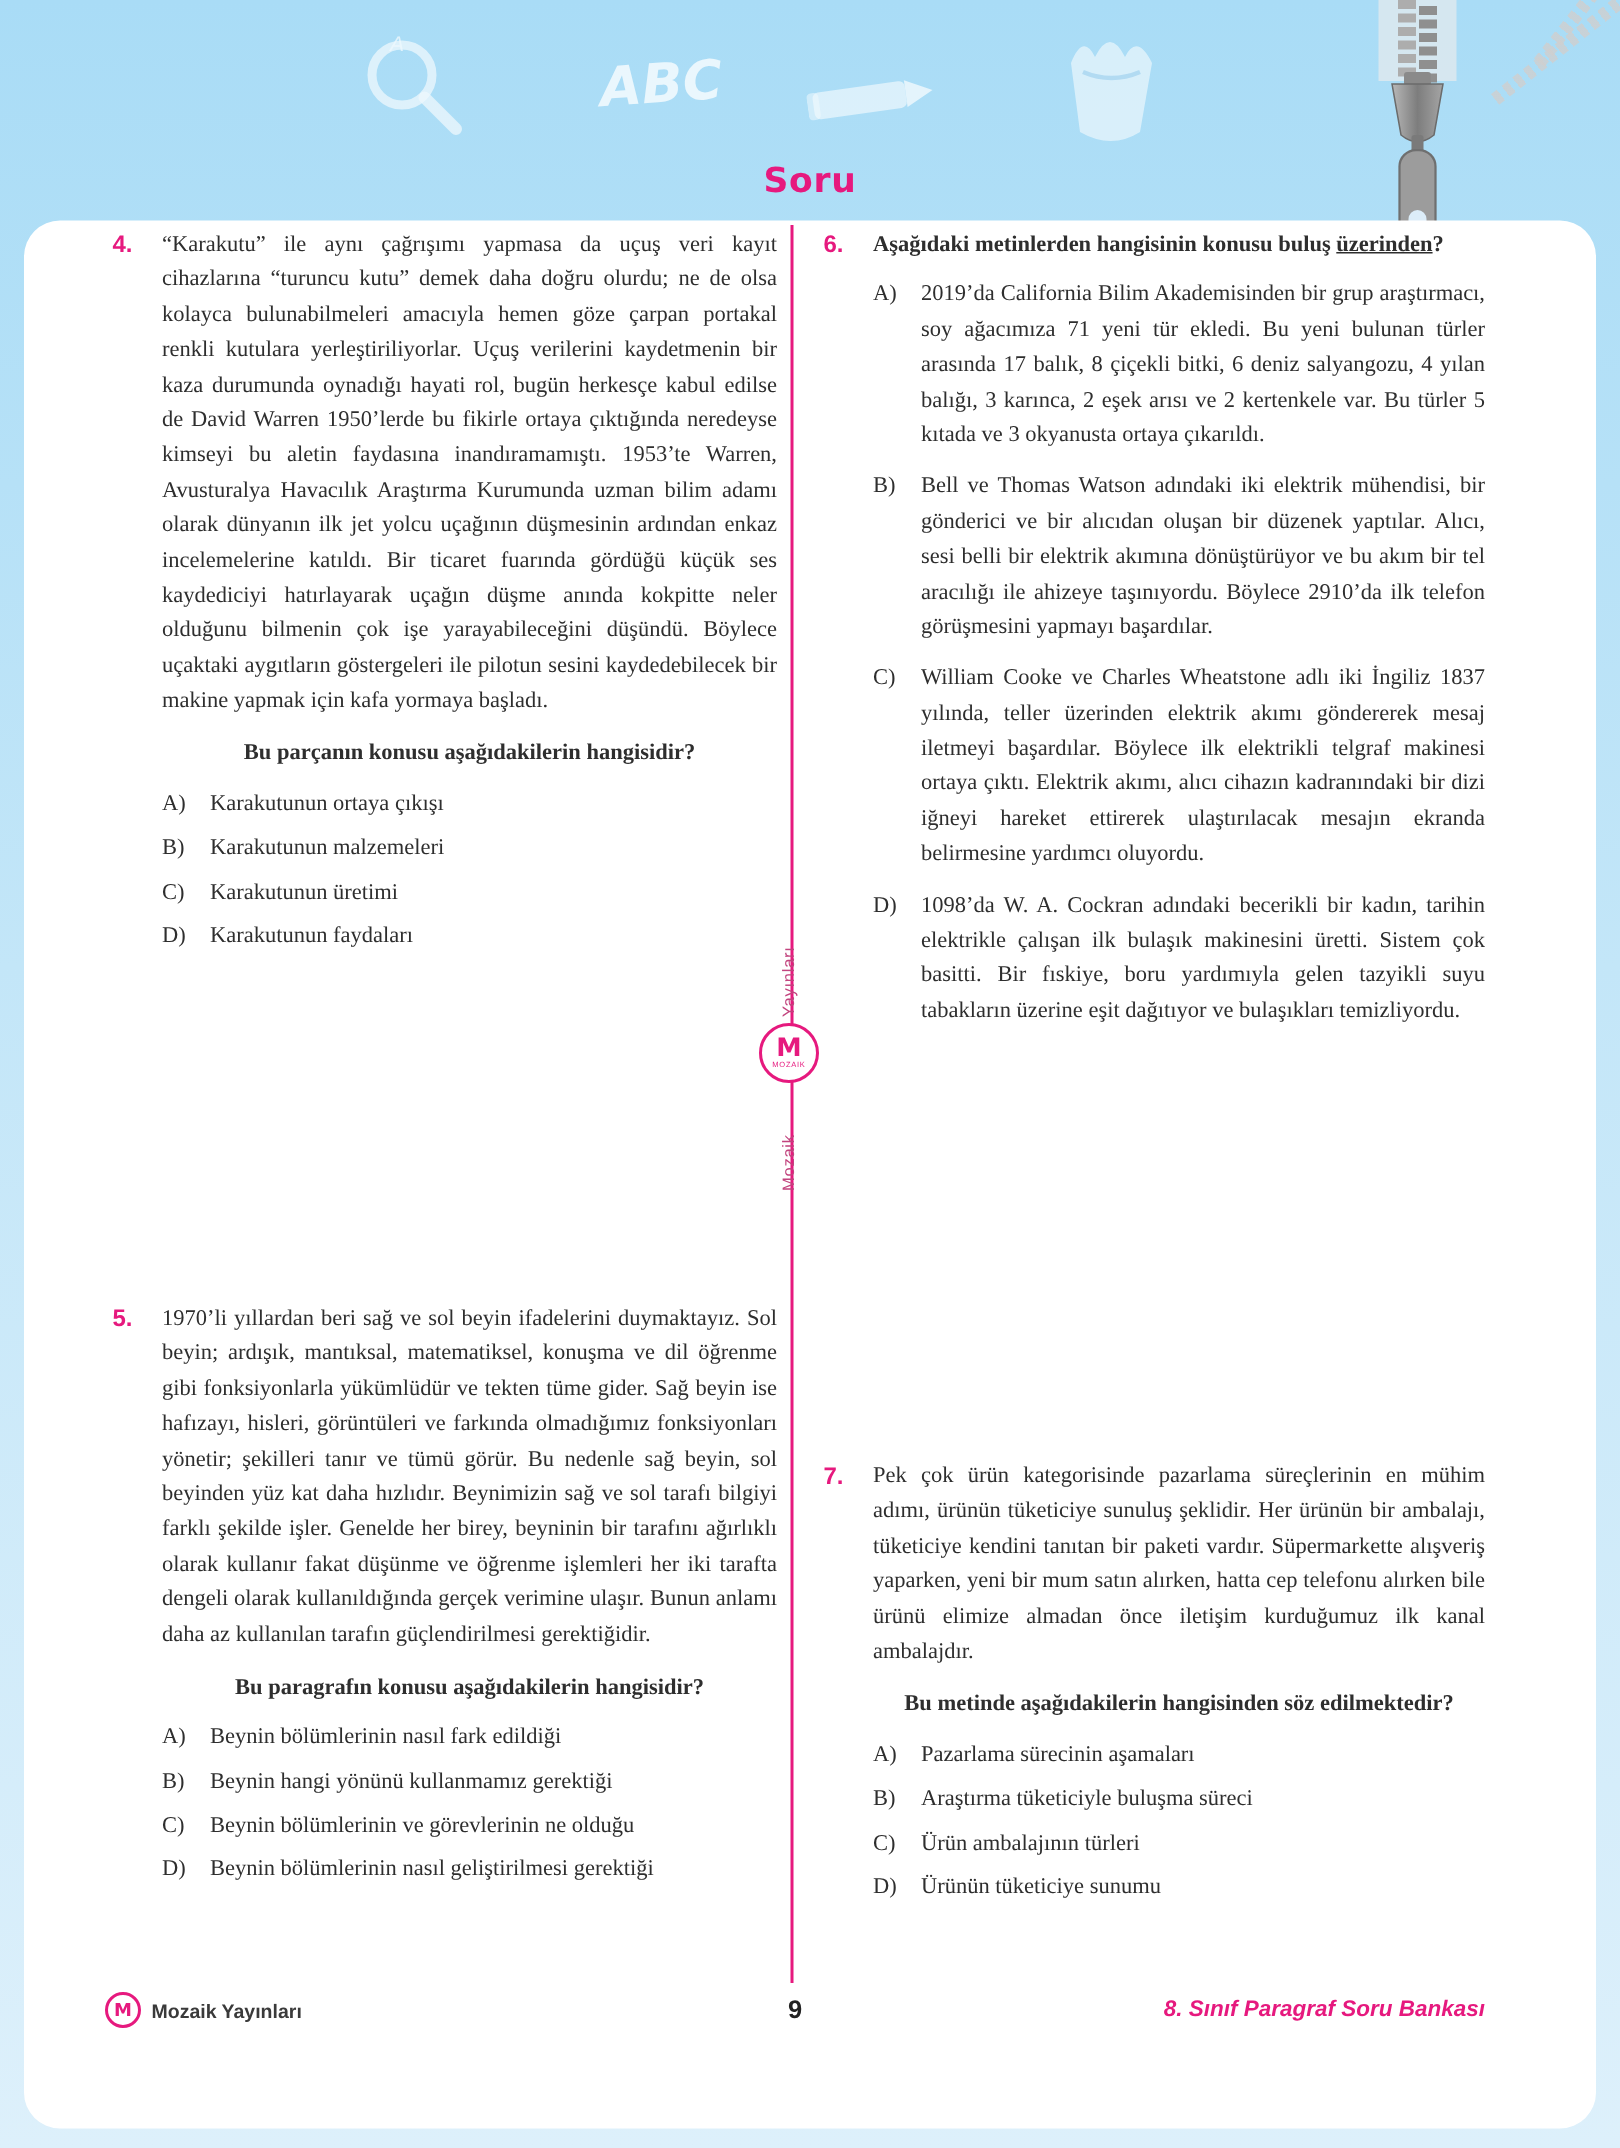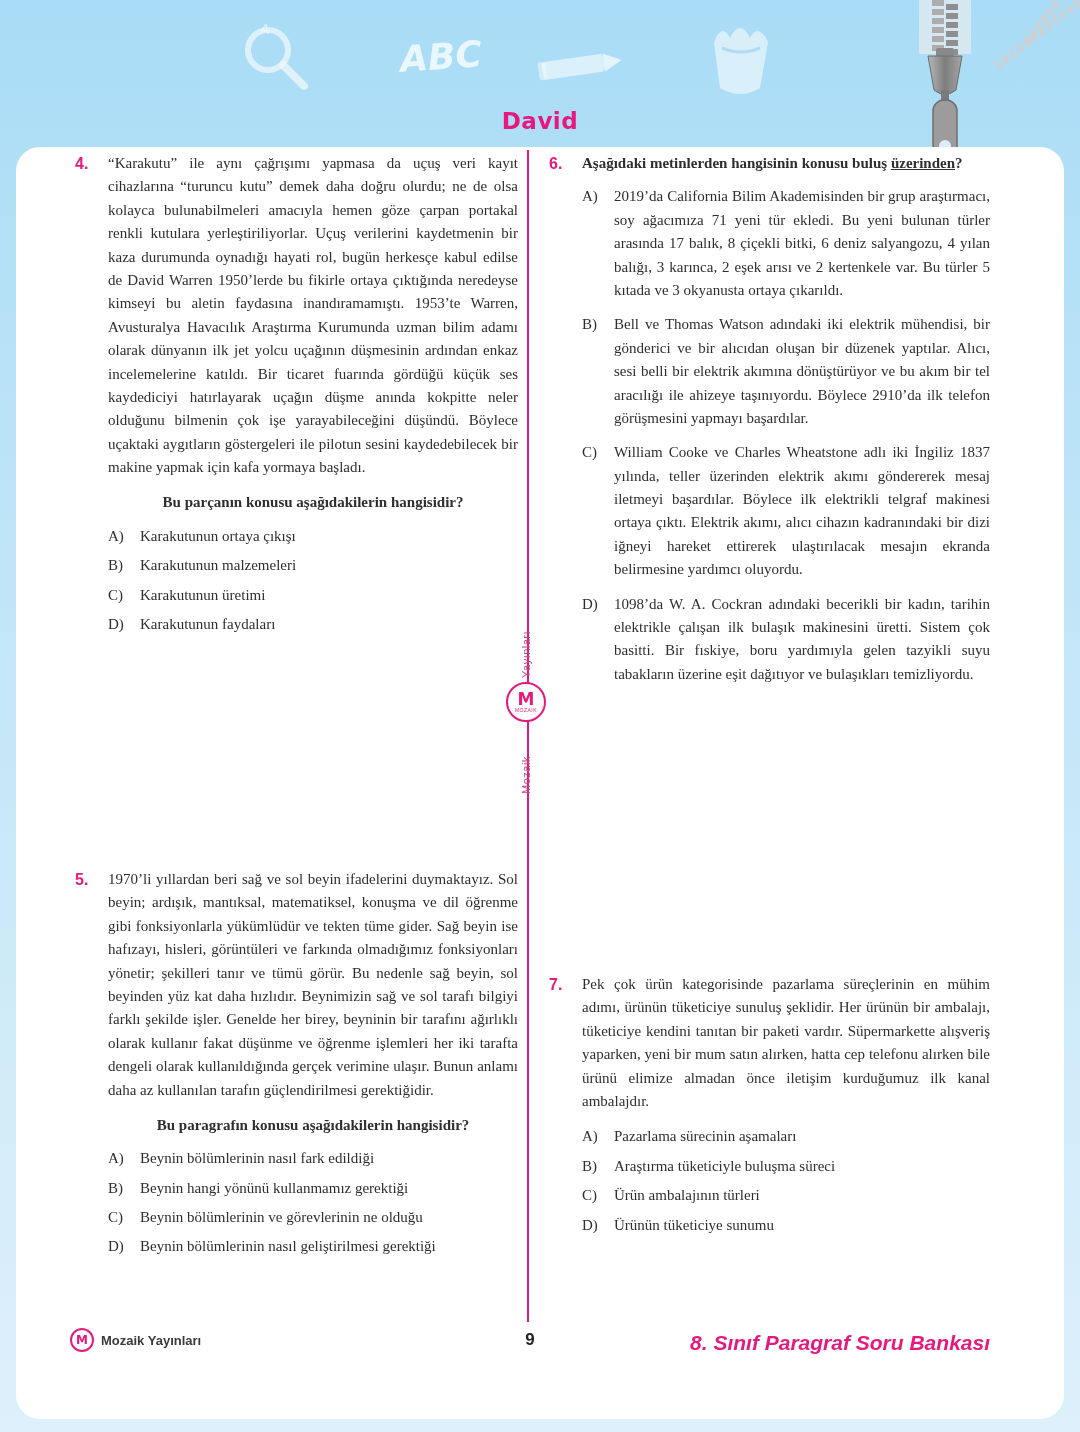--- a/index.html
+++ b/index.html
@@ -68,21 +68,21 @@
     box-sizing:border-box;display:flex;align-items:center;justify-content:center;
     color:#e6197e;font-weight:bold;font-size:12px;font-family:"DejaVu Sans",sans-serif;
   }
   .publisher-name{font-weight:bold;color:#3a3a3a;font-size:13px;}
   .page-number{
     position:absolute;left:0;right:0;top:2px;text-align:center;
     font-weight:bold;font-size:17px;color:#222;
   }
   .book-title{
     position:absolute;right:0;top:3px;color:#e6197e;font-weight:bold;
-    font-style:italic;font-size:21px;
+    font-style:italic;font-size:15px;
   }
 </style>
 </head>
 <body>
 
 <div class="page">
 
   <div class="header">
 
     <svg class="hicon" style="left:238px;top:20px;" width="78" height="78" viewBox="0 0 78 78">
@@ -131,21 +131,21 @@
         <rect x="41" y="40" width="12" height="6"></rect>
           <rect x="41" y="49" width="12" height="6"></rect>
       </g>
       <rect x="31" y="48" width="18" height="9" rx="2" fill="#8a8a8a"></rect>
       <path d="M23,56 h34 l-6,34 q-11,9 -22,0 z" fill="url(#zg)" stroke="#6b6b6b" stroke-width="1"></path>
       <rect x="36" y="90" width="8" height="12" rx="2" fill="#7a7a7a"></rect>
       <rect x="28" y="100" width="24" height="82" rx="11" fill="#9c9c9c" stroke="#6f6f6f" stroke-width="1.5"></rect>
       <rect x="34" y="140" width="12" height="28" rx="6" fill="#dcedf9"></rect>
     </svg>
 
-    <div class="konu-title">David</div>
+    <div class="konu-title">Soru</div>
   </div>
 
   <div class="content-panel"></div>
 
   <div class="divider-line"></div>
   <div class="vtext vtext-top">Yayınları</div>
   <div class="divider-logo">
     <span class="m">M</span>
     <span class="cap">MOZAIK</span>
   </div>
@@ -225,20 +225,21 @@
           <span class="opttext">1098’da W. A. Cockran adındaki becerikli bir kadın, tarihin elektrikle çalışan ilk bulaşık makinesini üretti. Sistem çok basitti. Bir fıskiye, boru yardımıyla gelen tazyikli suyu tabakların üzerine eşit dağıtıyor ve bulaşıkları temizliyordu.</span>
         </div>
       </div>
     </div>
   </section>
 
   <section class="question" style="left:549px;top:973px;width:441px;">
     <span class="qnum">7.</span>
     <div class="qcontent">
       <p class="qbody">Pek çok ürün kategorisinde pazarlama süreçlerinin en mühim adımı, ürünün tüketiciye sunuluş şeklidir. Her ürünün bir ambalajı, tüketiciye kendini tanıtan bir paketi vardır. Süpermarkette alışveriş yaparken, yeni bir mum satın alırken, hatta cep telefonu alırken bile ürünü elimize almadan önce iletişim kurduğumuz ilk kanal ambalajdır.</p>
+      <p class="qstem">Bu metinde aşağıdakilerin hangisinden söz edilmektedir?</p>
       <div class="opts">
         <div class="opt">
           <span class="optlabel">A)</span>
           <span class="opttext">Pazarlama sürecinin aşamaları</span>
         </div>
         <div class="opt">
           <span class="optlabel">B)</span>
           <span class="opttext">Araştırma tüketiciyle buluşma süreci</span>
         </div>
         <div class="opt">

